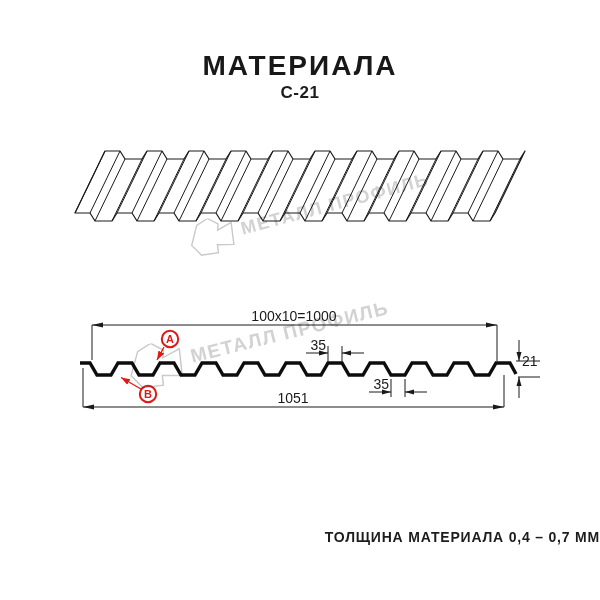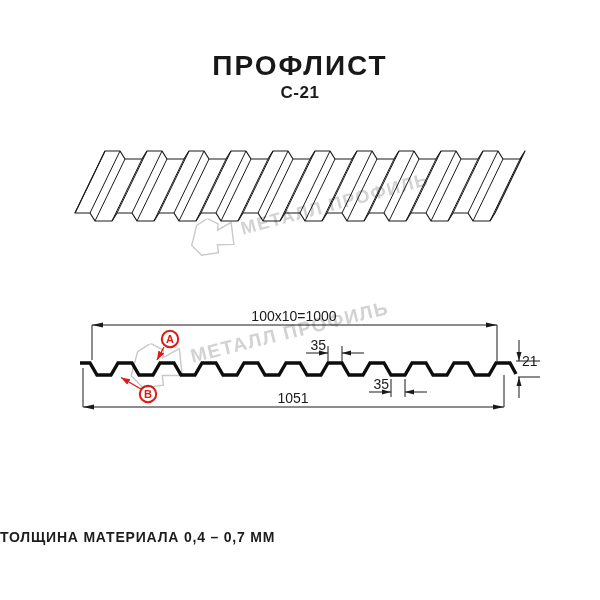--- a/index.html
+++ b/index.html
@@ -2,41 +2,41 @@
 <html><head>
 <meta charset="utf-8">
 <style>
   html,body{margin:0;padding:0;background:#fff;}
   #page{position:relative;width:600px;height:600px;background:#fff;overflow:hidden;
         font-family:"Liberation Sans","DejaVu Sans",sans-serif;}
   .title{position:absolute;top:50px;left:0;width:600px;text-align:center;
          font-size:28px;font-weight:bold;letter-spacing:2px;color:#181818;}
   .subtitle{position:absolute;top:83px;left:0;width:600px;text-align:center;
          font-size:17px;font-weight:bold;letter-spacing:0.5px;color:#1c1c1c;}
-  .footer-note{position:absolute;top:529px;left:0;width:600px;text-align:left;
+  .footer-note{position:absolute;top:529px;left:0;width:600px;text-align:right;
          font-size:14px;font-weight:bold;letter-spacing:0.8px;color:#1c1c1c;}
   .sheet3d{position:absolute;left:70px;top:138px;}
   .section{position:absolute;left:60px;top:300px;}
   .wm{position:absolute;display:flex;align-items:center;gap:6px;
       mix-blend-mode:multiply;pointer-events:none;}
   .wm-text{font-weight:bold;color:#d2d2d2;white-space:nowrap;letter-spacing:1.5px;}
   #wm1{left:189px;top:224px;transform:rotate(-15deg);transform-origin:left center;}
   #wm1 .wm-text{font-size:18px;}
   #wm2{left:127px;top:350px;transform:rotate(-14deg);transform-origin:left center;}
   #wm2 .wm-text{font-size:19px;}
   .dimtxt{font-size:14px;fill:#1a1a1a;font-family:"Liberation Sans","DejaVu Sans",sans-serif;}
   .redtxt{font-size:11px;font-weight:bold;fill:#dd1a15;
           font-family:"Liberation Sans","DejaVu Sans",sans-serif;}
 </style>
 </head>
 <body>
 
 <div id="page">
 
-  <div class="title">ПРОФЛИСТ</div>
+  <div class="title">МАТЕРИАЛА</div>
   <div class="subtitle">С-21</div>
 
   <svg class="sheet3d" width="460" height="95" viewBox="0 0 460 95">
     <defs>
       <g id="rib" stroke="#1a1a1a" stroke-width="1">
         <line x1="0" y1="75" x2="30" y2="13"></line>
         <line x1="15" y1="75" x2="45" y2="13"></line>
         <line x1="20" y1="83" x2="50" y2="21"></line>
         <line x1="37" y1="83" x2="67" y2="21"></line>
       </g>

